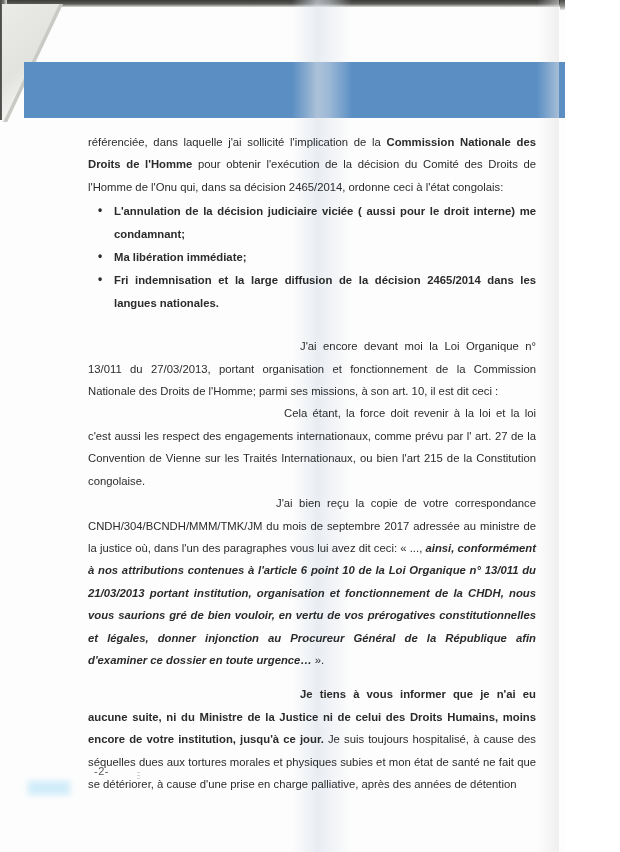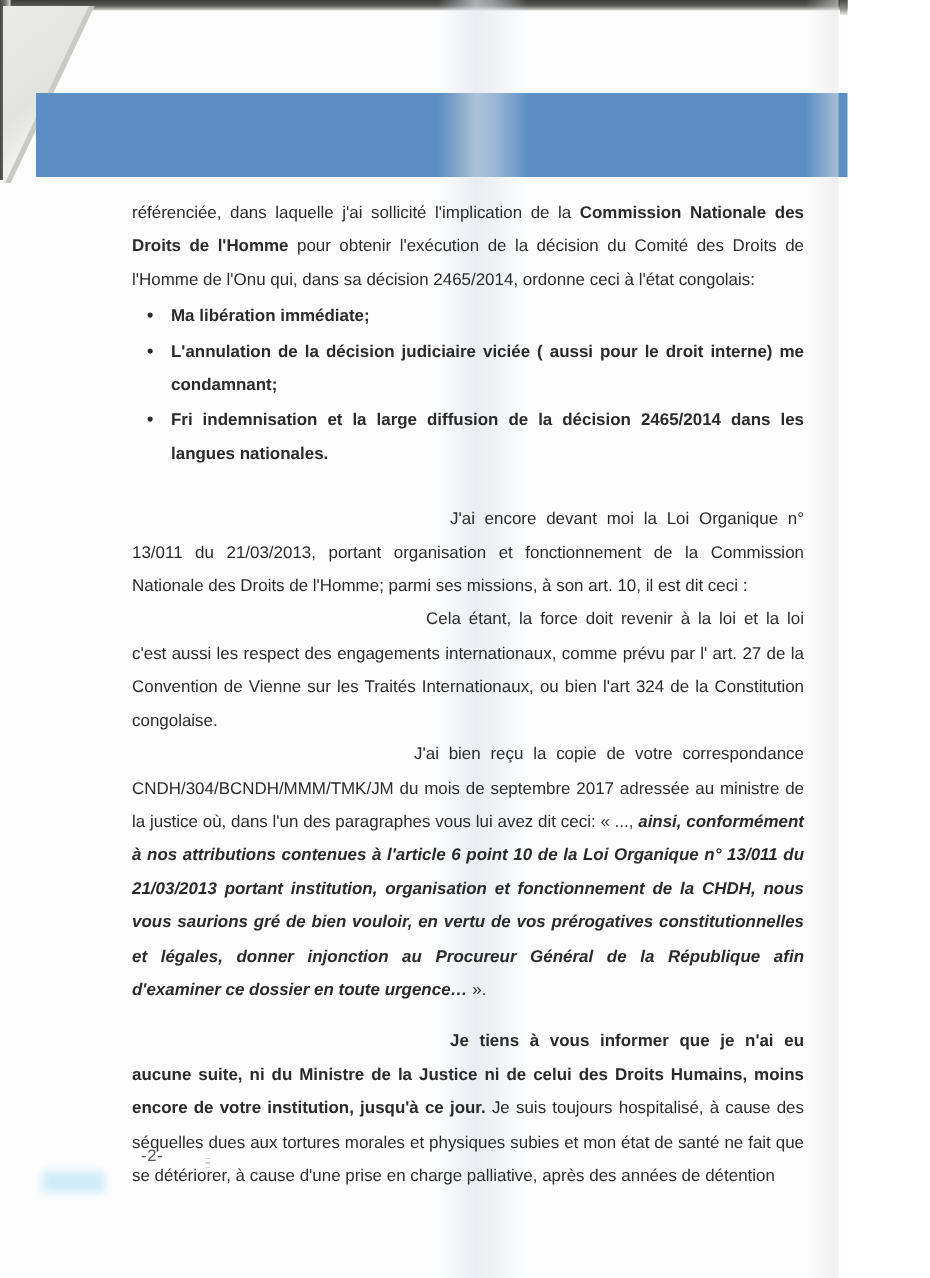--- a/index.html
+++ b/index.html
@@ -170,31 +170,31 @@
   </div>
 
   <div class="scan-band"></div>
   <div class="scan-band-2"></div>
 
   <div class="doc-body">
 
     <p class="para"><span>référenciée,  dans laquelle j'ai sollicité l'implication de la </span><b>Commission Nationale des Droits de l'Homme</b><span> pour obtenir l'exécution de la décision du Comité des Droits de l'Homme de l'Onu qui, dans sa décision 2465/2014, ordonne ceci à l'état congolais:</span></p>
 
     <ul class="bullets">
+      <li>L'annulation de la décision judiciaire viciée ( aussi pour le droit interne) me condamnant;</li>
       <li>Ma libération immédiate;</li>
-      <li>L'annulation de la décision judiciaire viciée ( aussi pour le droit interne) me condamnant;</li>
       <li>Fri indemnisation et la large diffusion de la décision 2465/2014 dans les langues nationales.</li>
     </ul>
 
     <div class="spacer-lg"></div>
 
-    <p class="para indent-big">J'ai encore devant moi la Loi Organique n° 13/011 du 21/03/2013, portant organisation et fonctionnement de la Commission Nationale des Droits de l'Homme; parmi ses missions, à son art. 10, il est dit ceci :</p>
-
-
-    <p class="para indent-mid">Cela étant, la force doit revenir à la loi et la loi c'est aussi les respect des engagements internationaux, comme prévu par l' art. 27 de la Convention de Vienne sur les Traités Internationaux, ou bien l'art 324 de la Constitution congolaise.</p>
+    <p class="para indent-big">J'ai encore devant moi la Loi Organique n° 13/011 du 27/03/2013, portant organisation et fonctionnement de la Commission Nationale des Droits de l'Homme; parmi ses missions, à son art. 10, il est dit ceci :</p>
+
+
+    <p class="para indent-mid">Cela étant, la force doit revenir à la loi et la loi c'est aussi les respect des engagements internationaux, comme prévu par l' art. 27 de la Convention de Vienne sur les Traités Internationaux, ou bien l'art 215 de la Constitution congolaise.</p>
 
     <p class="para indent-sm"><span>J'ai bien reçu la copie de votre correspondance   CNDH/304/BCNDH/MMM/TMK/JM du mois de septembre 2017 adressée au ministre de la justice où, dans l'un des paragraphes vous lui avez dit ceci: « ..., </span><span class="bi">ainsi, conformément à nos attributions contenues à l'article 6 point 10 de la Loi Organique n° 13/011 du 21/03/2013 portant institution, organisation et fonctionnement de la CHDH, nous vous saurions gré de bien vouloir, en vertu de vos prérogatives constitutionnelles et légales, donner injonction au Procureur Général de la République afin d'examiner ce dossier en toute urgence…</span><span> ».</span></p>
 
     <div class="spacer-md"></div>
 
     <p class="para indent-big"><b>Je tiens à vous informer que je n'ai eu aucune suite, ni du Ministre de la Justice ni de celui des Droits Humains, moins encore de votre institution, jusqu'à ce jour.</b><span> Je suis toujours hospitalisé, à cause des séquelles dues aux tortures morales et physiques subies et mon état de santé ne fait que se détériorer, à cause d'une prise en charge palliative,  après des années de détention</span></p>
 
   </div>
 
   <div class="page-number">-2-</div>

